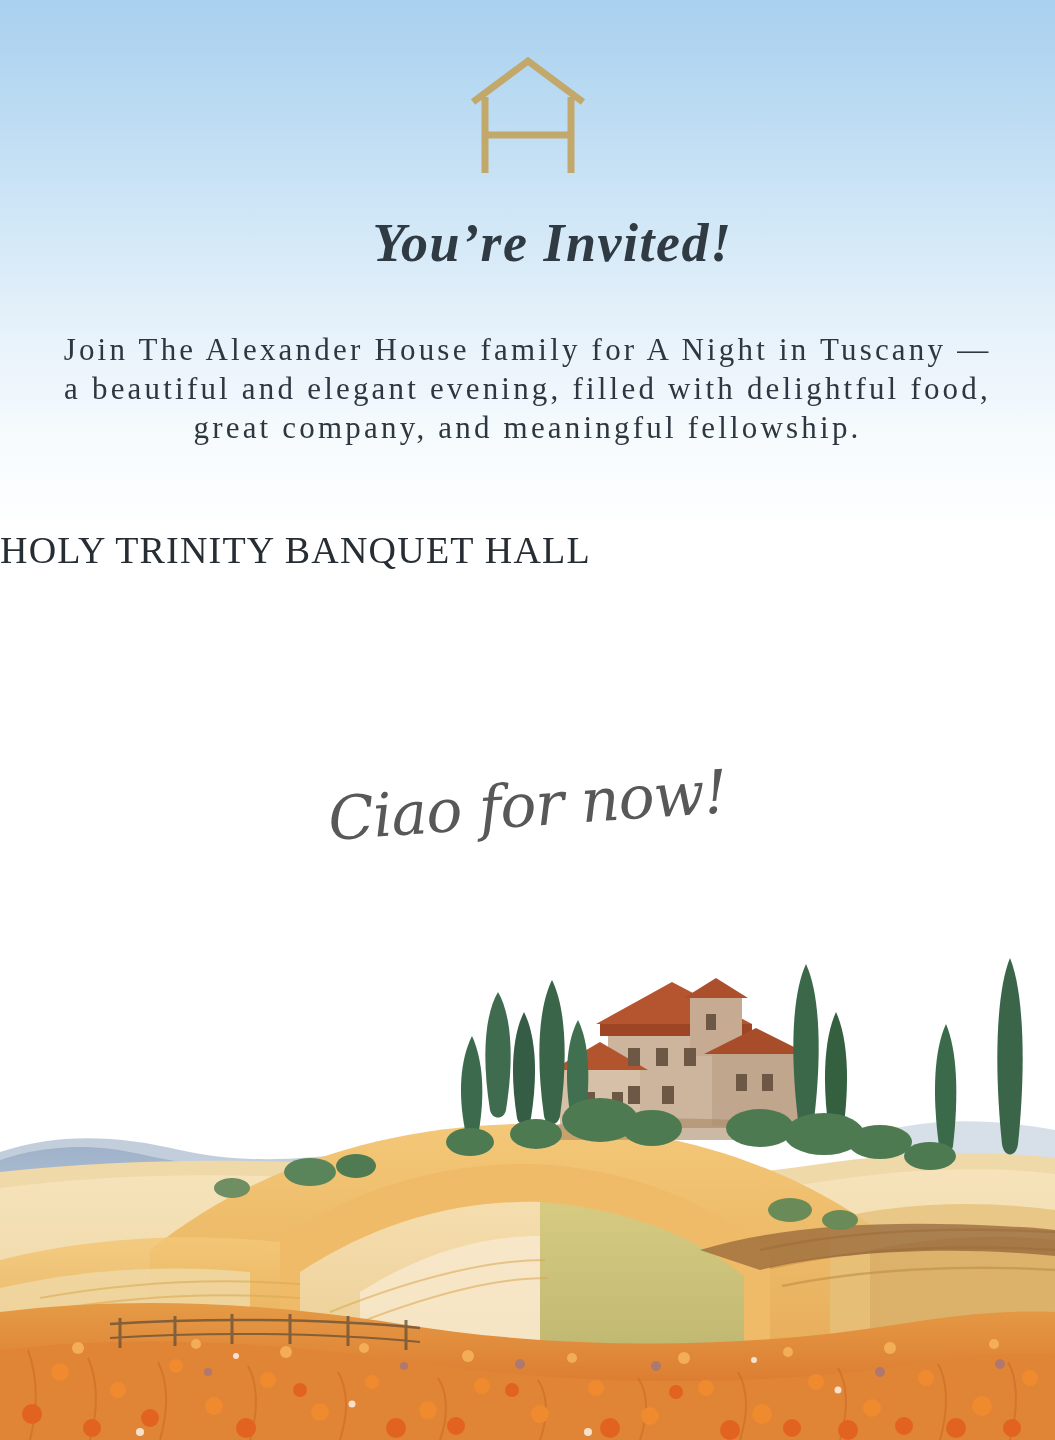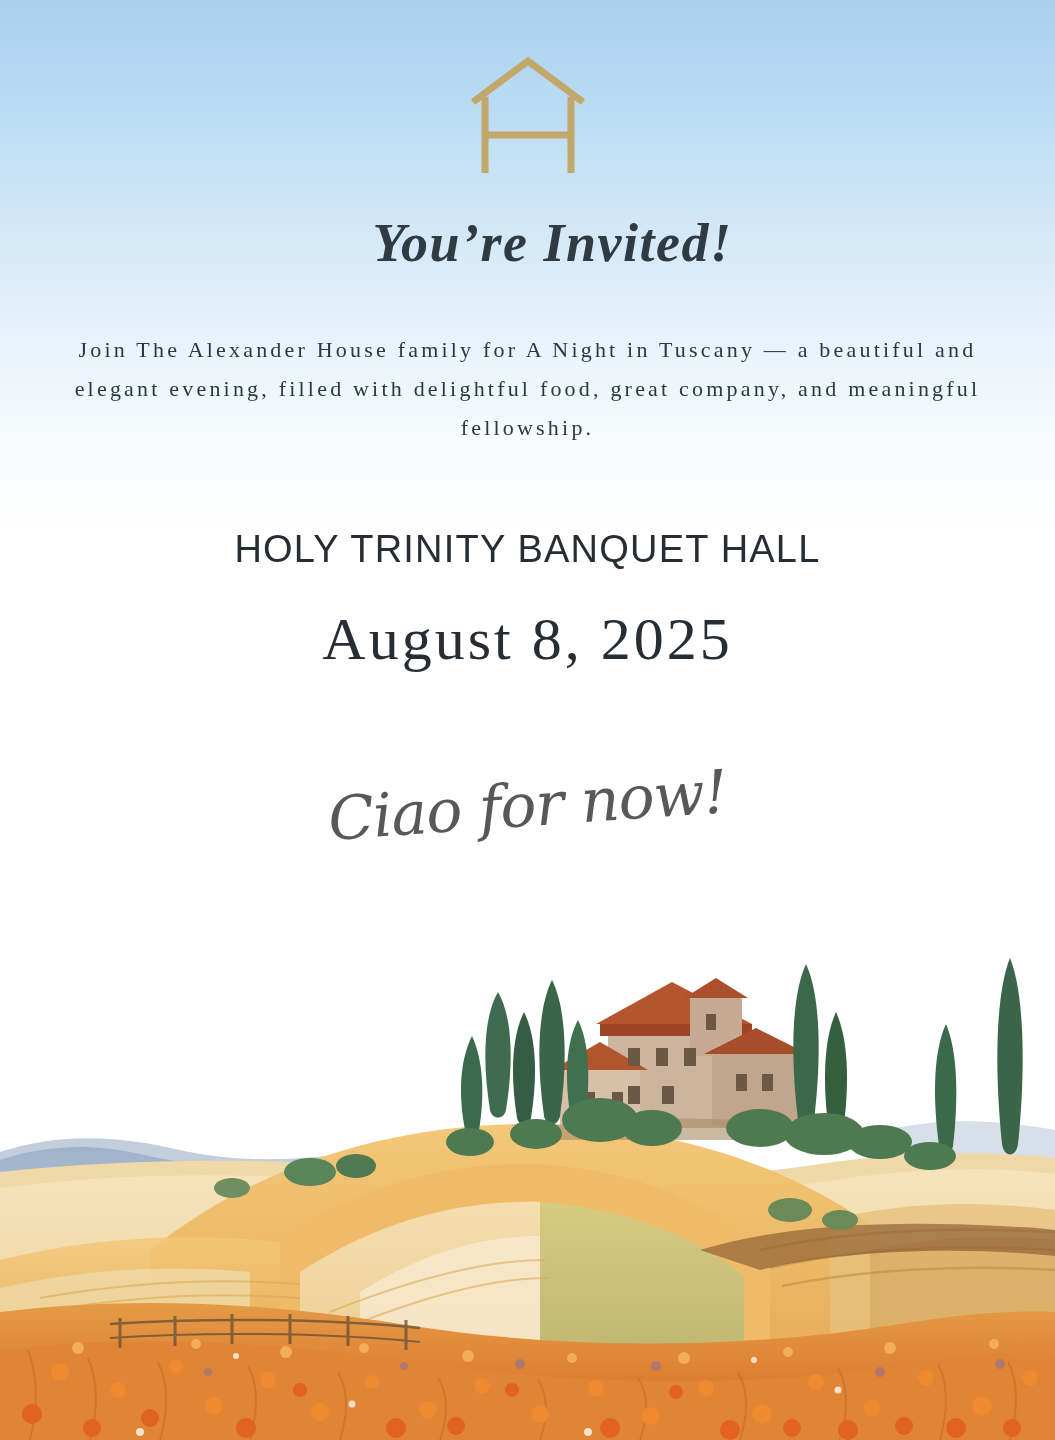--- a/index.html
+++ b/index.html
@@ -59,33 +59,32 @@
   }
 
   .body-copy {
     position: absolute;
     top: 330px;
     left: 50%;
     transform: translateX(-50%);
     width: 930px;
     text-align: center;
     font-family: "Liberation Serif", serif;
-    font-size: 22px;
+    font-size: 31px;
     line-height: 39px;
     letter-spacing: 3.2px;
     color: #2e3740;
   }
 
   .venue {
     position: absolute;
     top: 528px;
     left: 0;
     width: 100%;
-    text-align: center;
-    font-family: Liberation Sans, sans-serif;
+    font-family: Liberation Serif, serif;
     font-size: 38px;
     letter-spacing: 1.2px;
     color: #262d34;
   }
 
   .date {
     position: absolute;
     top: 605px;
     left: 0;
     width: 100%;
@@ -135,21 +134,20 @@
       </g>
     </svg>
   </div>
 
   <div class="headline">You’re Invited!</div>
 
   <div class="body-copy">Join The Alexander House family for A Night in Tuscany — a beautiful and elegant evening, filled with delightful food, great company, and meaningful fellowship.</div>
 
   <div class="venue">HOLY TRINITY BANQUET HALL</div>
 
-  <div class="date">August 8, 2025</div>
 
   <div class="signoff">Ciao for now!</div>
 
   <svg class="scene" viewBox="0 0 1055 520" preserveAspectRatio="none">
     <defs>
       <linearGradient id="fieldA" x1="0" y1="0" x2="0" y2="1">
         <stop offset="0%" stop-color="#f0c274"></stop>
         <stop offset="100%" stop-color="#dca css"></stop>
       </linearGradient>
       <linearGradient id="fieldGold" x1="0" y1="0" x2="0" y2="1">

